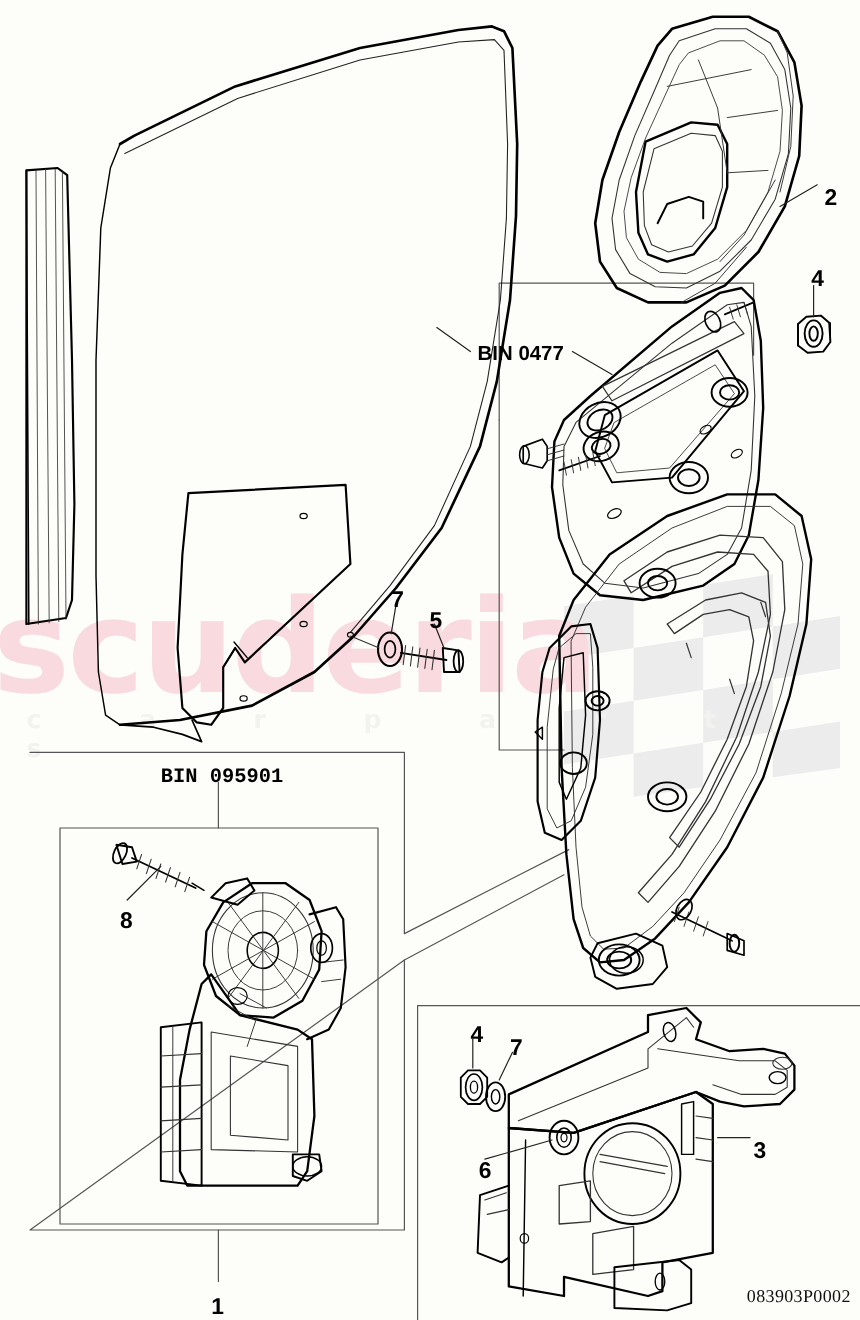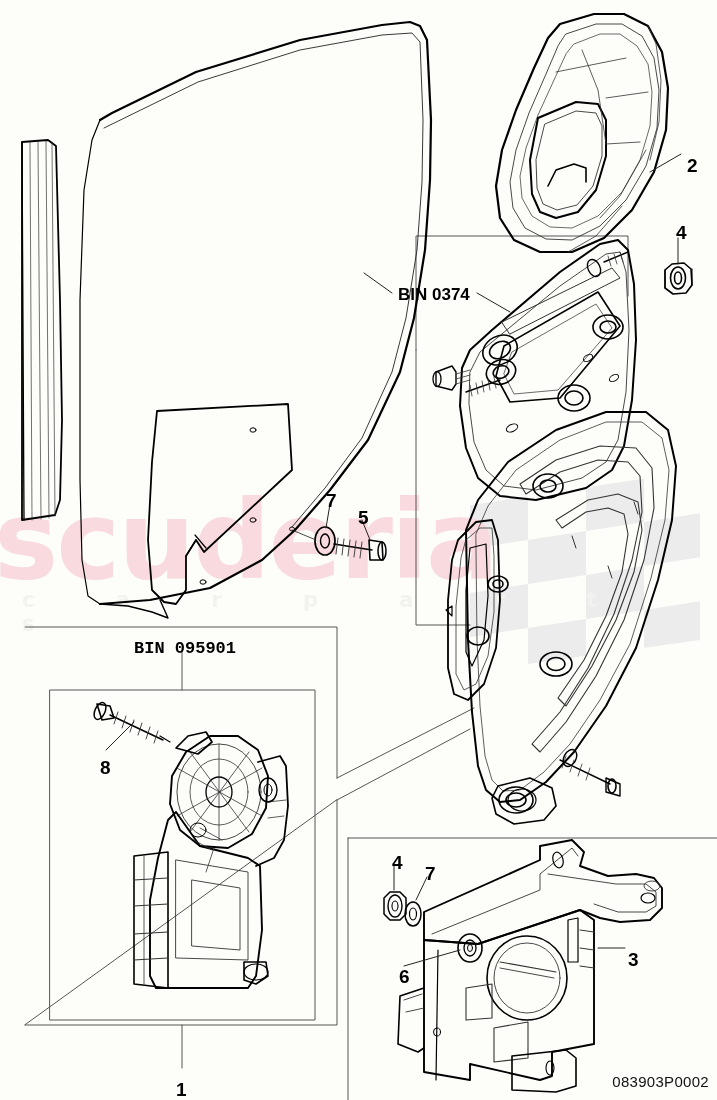--- a/index.html
+++ b/index.html
@@ -33,21 +33,21 @@
     font-family:"Liberation Sans", sans-serif;
     font-weight:bold;
     color:#000;
     white-space:nowrap;
   }
   .num{font-size:19px;}
   .bin{font-size:17px;}
   #code{
     position:absolute;right:8px;top:1073px;
     font-size:15px;color:#111;
-    font-family:Liberation Sans, sans-serif;
+    font-family:Liberation Serif, serif;
     letter-spacing:0.3px;
   }
 </style>
 </head>
 <body>
 
 <div id="stage">
 
   <svg width="717" height="1100" viewBox="0 0 717 1100" aria-hidden="true">
     <defs>
@@ -355,21 +355,21 @@
       <path d="M625 948 L598 948"></path>
       <path d="M394 866 L394 890"></path>
       <path d="M427 877 L416 900"></path>
       <path d="M404 966 L460 950"></path>
       <path d="M330 504 L326 528"></path>
       <path d="M362 520 L370 540"></path>
       <path d="M106 750 L134 722"></path>
     </g>
   </svg>
 
-  <div class="lbl bin" style="left:398px;top:285px;">BIN 0374</div>
+  <div class="lbl bin" style="left:398px;top:285px;">BIN 0477</div>
   <div class="lbl bin" style="left:134px;top:639px;font-family:Liberation Mono, monospace;">BIN 095901</div>
 
   <div class="lbl num" style="left:176px;top:1079px;">1</div>
   <div class="lbl num" style="left:687px;top:155px;">2</div>
   <div class="lbl num" style="left:628px;top:949px;">3</div>
   <div class="lbl num" style="left:676px;top:222px;">4</div>
   <div class="lbl num" style="left:392px;top:852px;">4</div>
   <div class="lbl num" style="left:358px;top:507px;">5</div>
   <div class="lbl num" style="left:399px;top:966px;">6</div>
   <div class="lbl num" style="left:326px;top:490px;">7</div>

